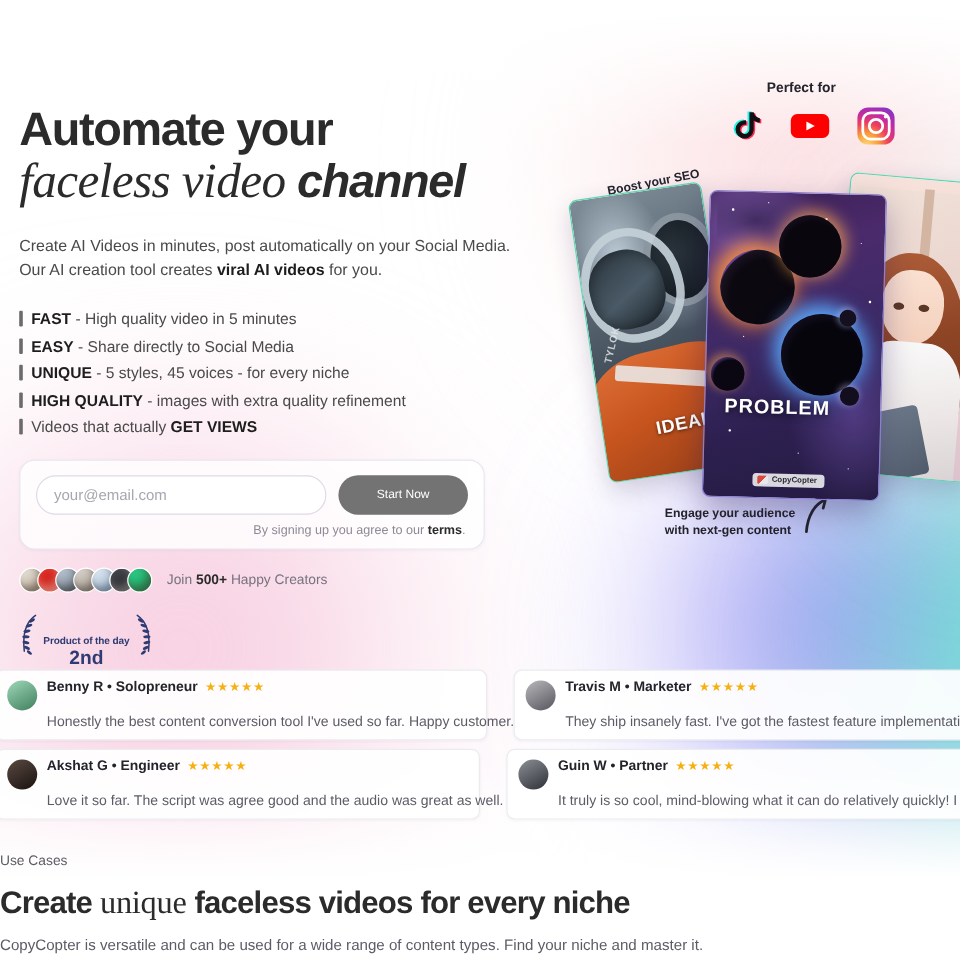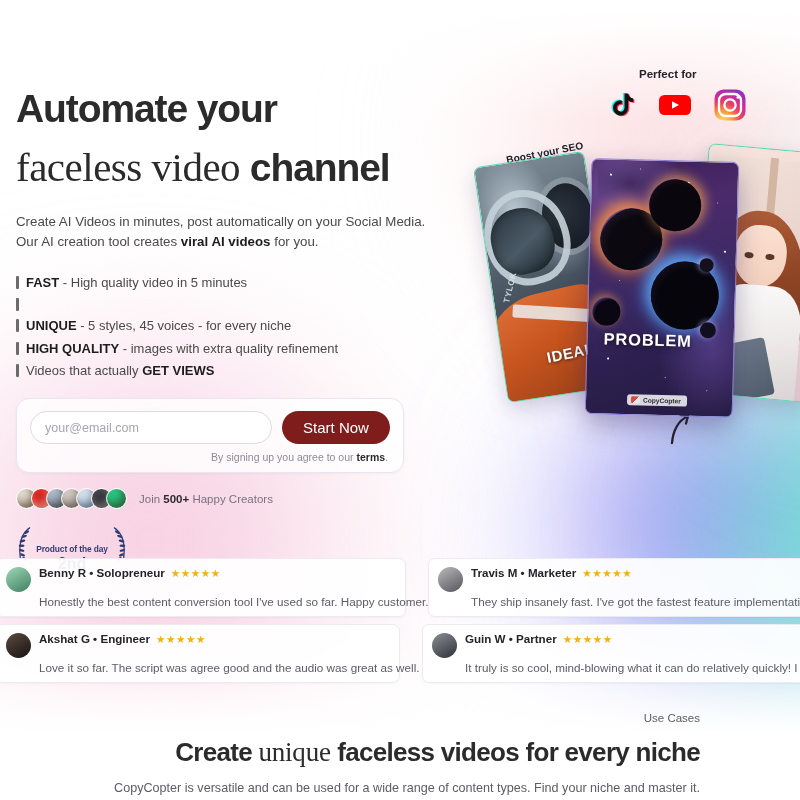--- a/index.html
+++ b/index.html
@@ -44,21 +44,21 @@
   }
 
   
   #hero-left { position: absolute; left: 0; top: 0; width: 470px; z-index: 6; }
 
   .headline { padding: 88px 0 0 16px; }
   .headline .l1 {
     font-size: 39px; font-weight: bold; color: #2b2b2b;
     letter-spacing: -1.1px; line-height: 1.06; display: block;
   }
-  .headline .l2 { display: block; line-height: 1.06; margin-top: 17px; }
+  .headline .l2 { display: block; line-height: 1.06; margin-top: 0; font-style: italic; }
   .headline .serif {
     font-family: "Liberation Serif", serif; font-size: 41px;
     color: #2b2b2b; font-weight: normal; letter-spacing: -0.5px;
   }
   .headline .bold2 {
     font-size: 39px; font-weight: bold; color: #2b2b2b; letter-spacing: -1.1px;
   }
 
   .subtitle {
     margin: 22px 0 0 16px; width: 424px;
@@ -89,21 +89,21 @@
   .signup-row { display: flex; align-items: center; gap: 10px; }
   .email-input {
     flex: 1; height: 33px; border-radius: 17px;
     border: 1px solid #dedae6; background: #fff;
     padding: 0 14px; font-size: 12.5px; color: #ef4444;
     font-family: "Liberation Sans", sans-serif; outline: none;
   }
   .email-input::placeholder { color: #a8a5b0; }
   .start-btn {
     width: 108px; height: 33px; border: none; border-radius: 17px;
-    background: #7f1d1d; color: #fff; font-size: 15px;
+    background: #737373; color: #fff; font-size: 10px;
     font-family: "Liberation Sans", sans-serif; cursor: pointer;
   }
   .terms-line {
     text-align: right; font-size: 10.5px; color: #8d8a96;
     margin-top: 7px; padding-right: 2px;
   }
   .terms-line b { color: #2b2b2b; font-weight: bold; }
 
   
   .creators { display: flex; align-items: center; margin: 15px 0 0 16px; }
@@ -337,21 +337,21 @@
   .t-name { font-size: 11.6px; font-weight: bold; color: #23232b; }
   .t-stars { font-size: 10.5px; color: #f5b014; letter-spacing: 0.6px; }
   .t-body {
     font-size: 11.7px; color: #5d5b66; margin-top: 16px;
     white-space: nowrap; overflow: hidden;
   }
 
   
   #use-cases {
     position: absolute; left: 0; top: 712px; width: 700px;
-    text-align: right; z-index: 7;
+    text-align: left; z-index: 7;
   }
   .uc-eyebrow { font-size: 11.5px; color: #5d5b66; }
   .uc-title {
     margin-top: 13px; font-size: 26px; font-weight: bold;
     color: #2b2b2b; letter-spacing: -0.7px;
   }
   .uc-title .serif {
     font-family: "Liberation Serif", serif;
     font-weight: normal; font-size: 27px; letter-spacing: -0.2px;
   }
@@ -379,20 +379,21 @@
 
   <p class="subtitle"><span>Create AI Videos in minutes, post automatically on your Social Media. Our AI creation tool creates </span><b>viral AI videos</b><span> for you.</span></p>
 
   <div class="features">
     <div class="feat-row">
       <span class="feat-bar"></span>
       <span><b>FAST</b><span> - High quality video in 5 minutes</span></span>
     </div>
     <div class="feat-row">
       <span class="feat-bar"></span>
+      <span><b>EASY</b><span> - Share directly to Social Media</span></span>
     </div>
     <div class="feat-row">
       <span class="feat-bar"></span>
       <span><b>UNIQUE</b><span> - 5 styles, 45 voices - for every niche</span></span>
     </div>
     <div class="feat-row">
       <span class="feat-bar"></span>
       <span><b>HIGH QUALITY</b><span> - images with extra quality refinement</span></span>
     </div>
     <div class="feat-row">
@@ -555,20 +556,24 @@
       <div class="planet p5"></div>
       <div class="planet p6"></div>
       <div class="txt-problem">PROBLEM</div>
       <div class="watermark">
         <span class="wm-ico"></span>
         <span class="wm-txt">CopyCopter</span>
       </div>
     </div>
   </div>
 
+  <div class="anno anno-engage">
+    <div>Engage your audience</div>
+    <div>with next-gen content</div>
+  </div>
   <svg class="arrow-svg" style="left:198px;top:412px" width="26" height="34" viewBox="0 0 26 34">
     <path d="M4 31 C5 18, 11 8, 19 5" stroke="#23232b" stroke-width="2.3" fill="none" stroke-linecap="round"></path>
     <path d="M12.5 3 L20 4 L18 11.5" stroke="#23232b" stroke-width="2.3" fill="none" stroke-linecap="round" stroke-linejoin="round"></path>
   </svg>
 </div>
 
 <div id="testimonials">
   <div class="t-row">
     <div class="t-card c1">
       <div class="t-av" style="background:linear-gradient(150deg,#9fd8b8,#3f7f5e)"></div>

